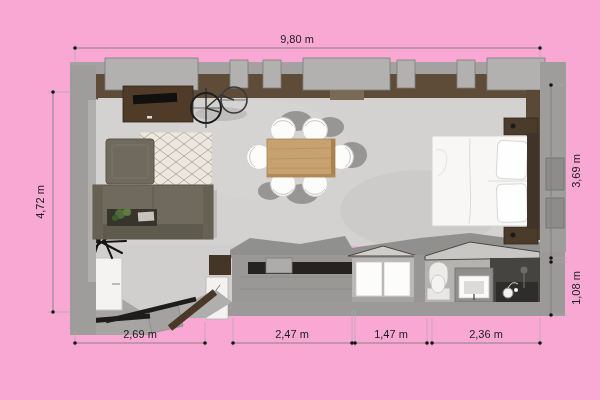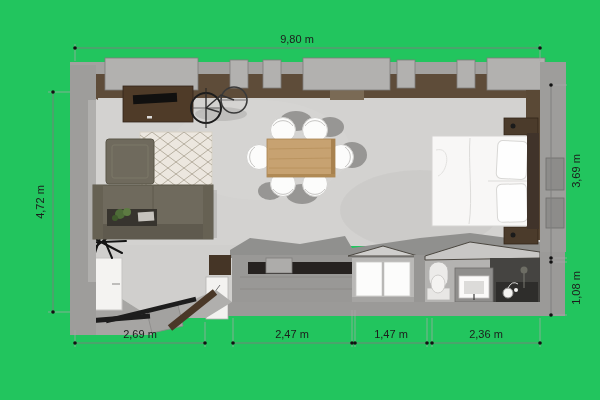--- a/index.html
+++ b/index.html
@@ -1,17 +1,17 @@
 <!DOCTYPE html>
 <html><head>
 <meta charset="utf-8">
 <style>
   html,body{margin:0;padding:0;background:#ffffff;}
   .canvas{
-    position:relative;width:600px;height:400px;background:#22c55e;overflow:hidden;
+    position:relative;width:600px;height:400px;background:#f9a8d4;overflow:hidden;
     font-family:"Liberation Sans", sans-serif;
     text-align:center;
   }
   svg text{
     font-family:"Liberation Sans", sans-serif;
     font-size:11px;
     fill:#1c1c1c;
   }
 </style>
 </head>

